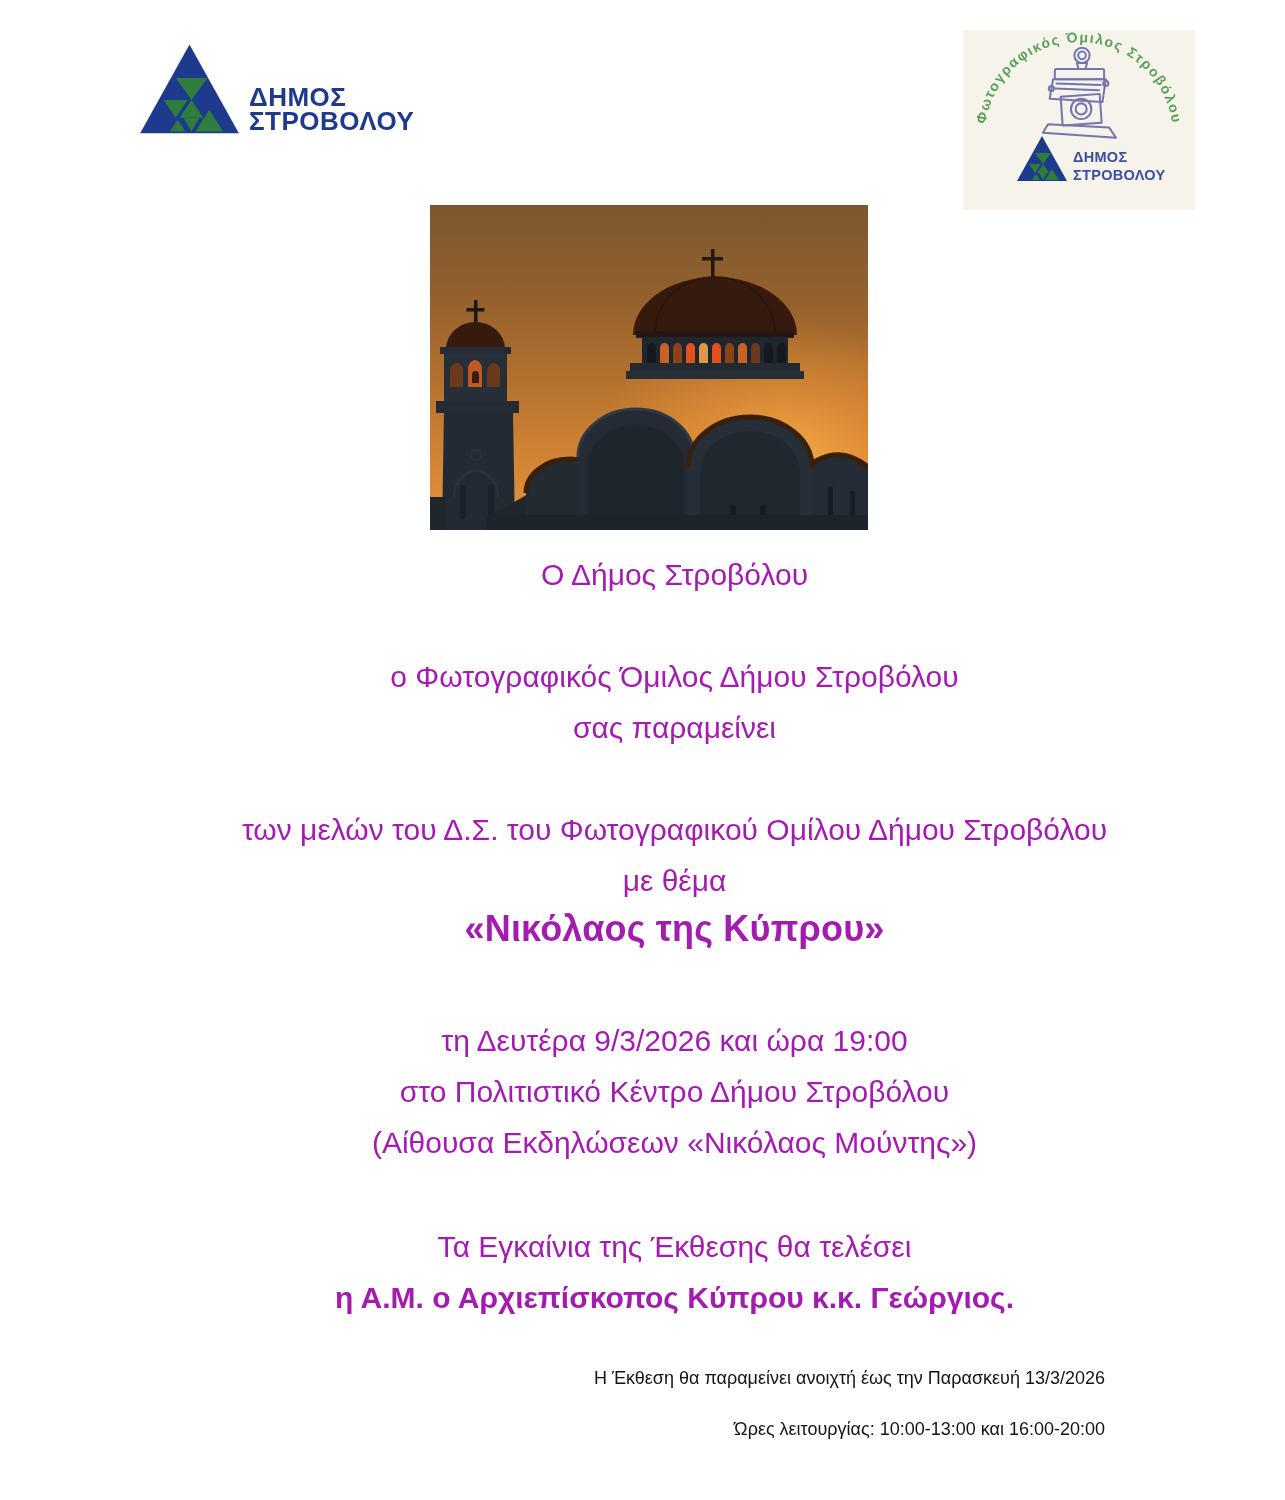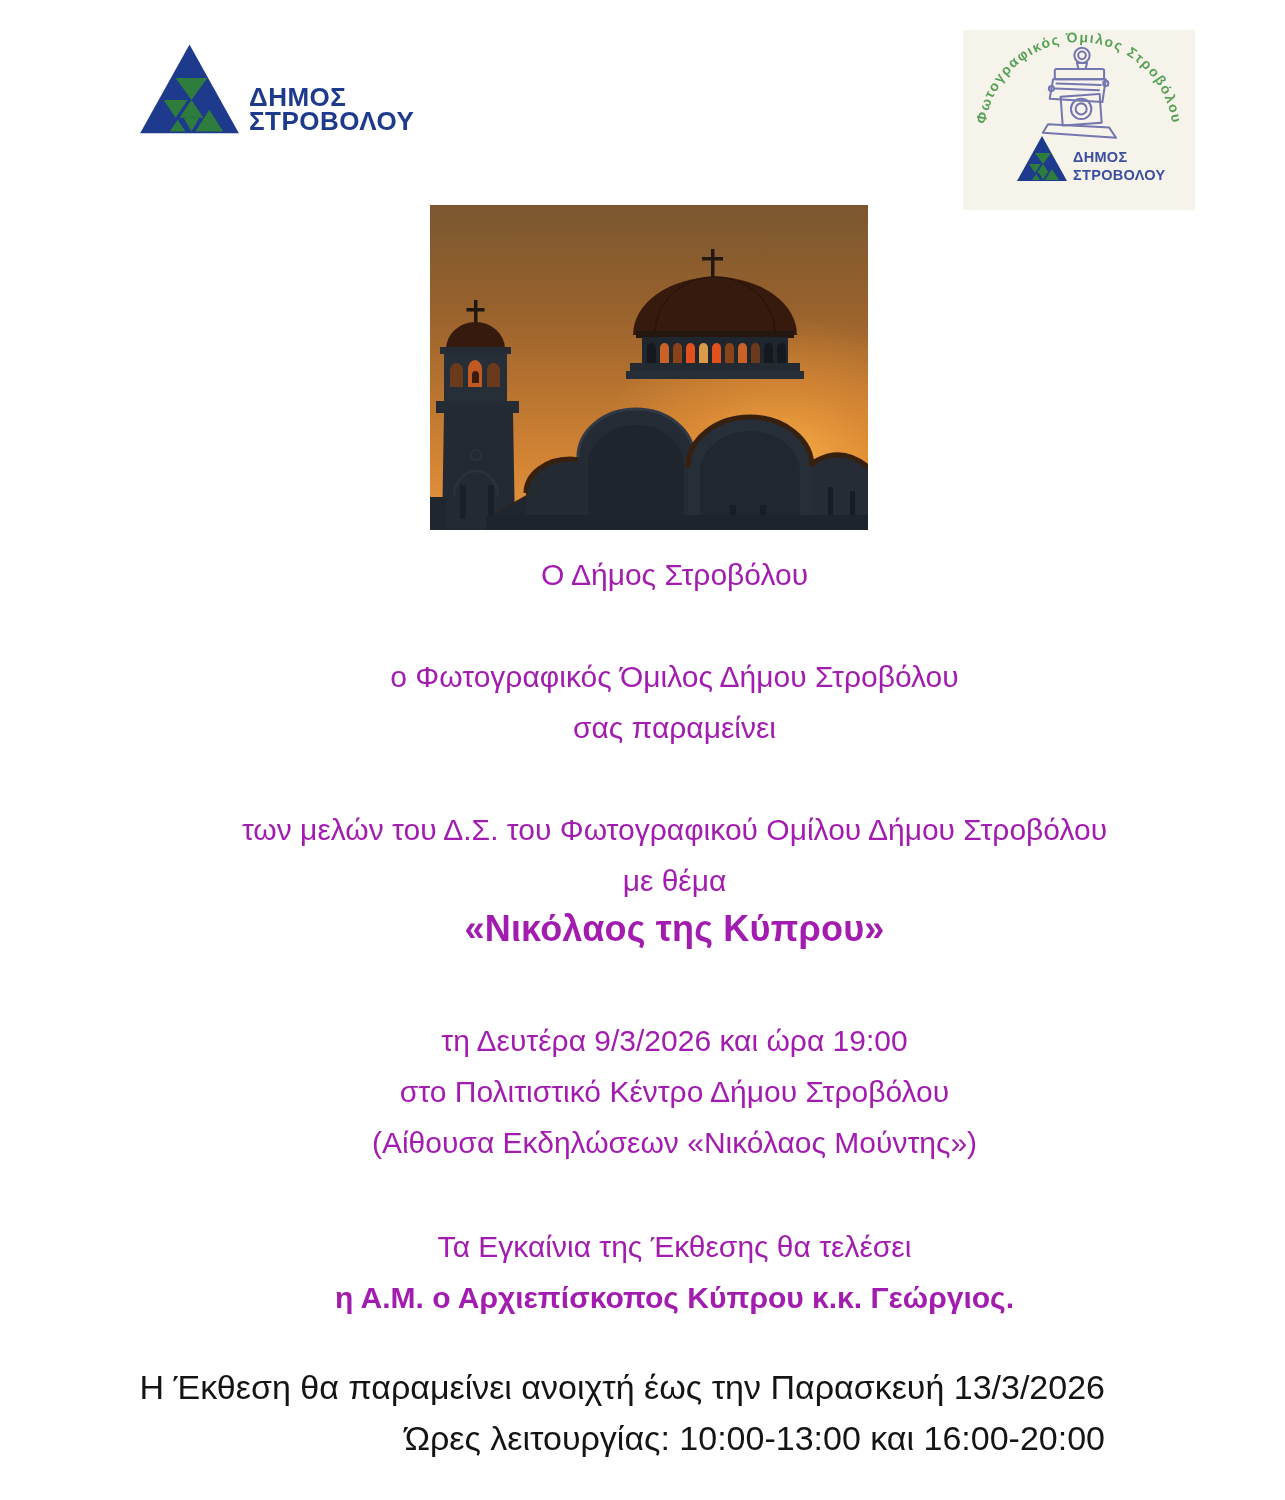--- a/index.html
+++ b/index.html
@@ -25,21 +25,21 @@
   .photo { position:absolute; left:430px; top:205px; width:438px; height:325px; display:block; }
   
   .line {
     position:absolute; left:0; width:100%; text-align:center;
     font-size:30px; line-height:1.15; color:#a21caf; white-space:pre;padding-left:32px;
   }
   .line.title { font-size:36px; font-weight:bold; letter-spacing:0.2px; }
   .line.bold { font-weight:bold;text-align:center; }
   .small-line {
     position:absolute; right:180px; text-align:right;
-    font-size:34px; line-height:1.15; color:#141414; white-space:pre;
+    font-size:18px; line-height:1.15; color:#141414; white-space:pre;
   }
 </style>
 </head>
 <body>
 
 <svg width="0" height="0" style="position:absolute" aria-hidden="true">
   <defs>
     <symbol id="tri-logo" viewBox="0 0 100 90">
       <polygon points="50,0 0,90 100,90" fill="#1e3a8c"></polygon>
       <polygon points="36,34 68,34 52,56" fill="#2e7d3e"></polygon>

